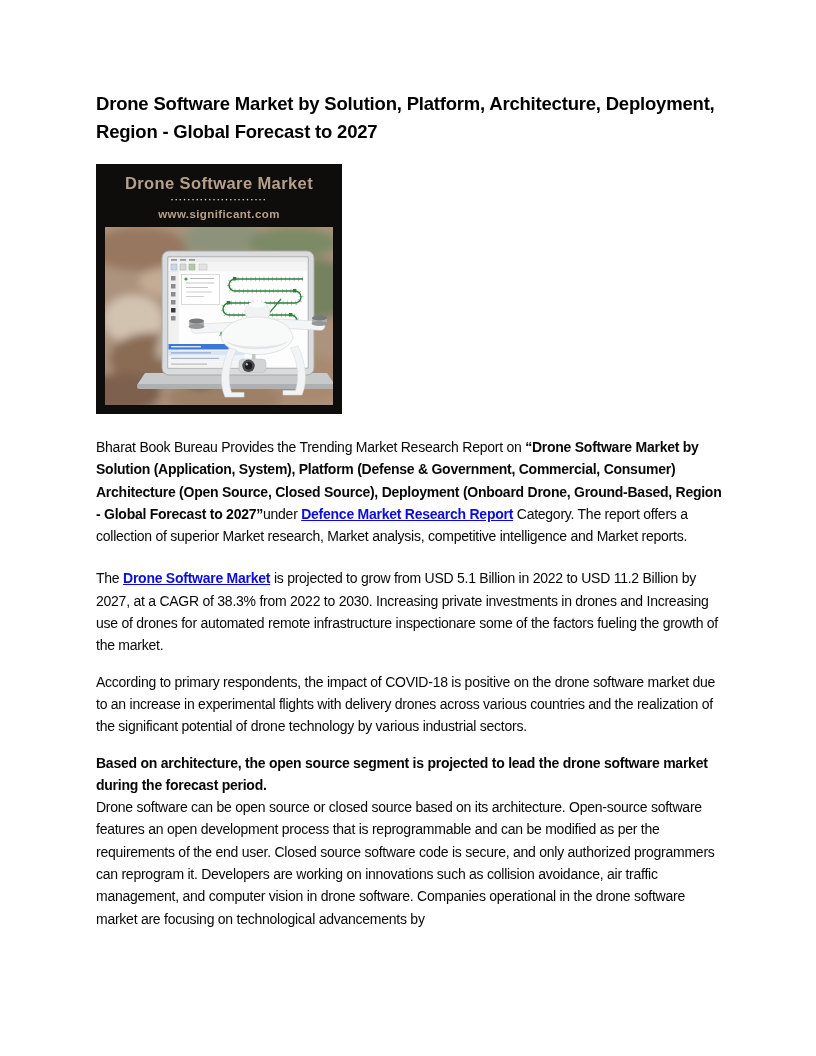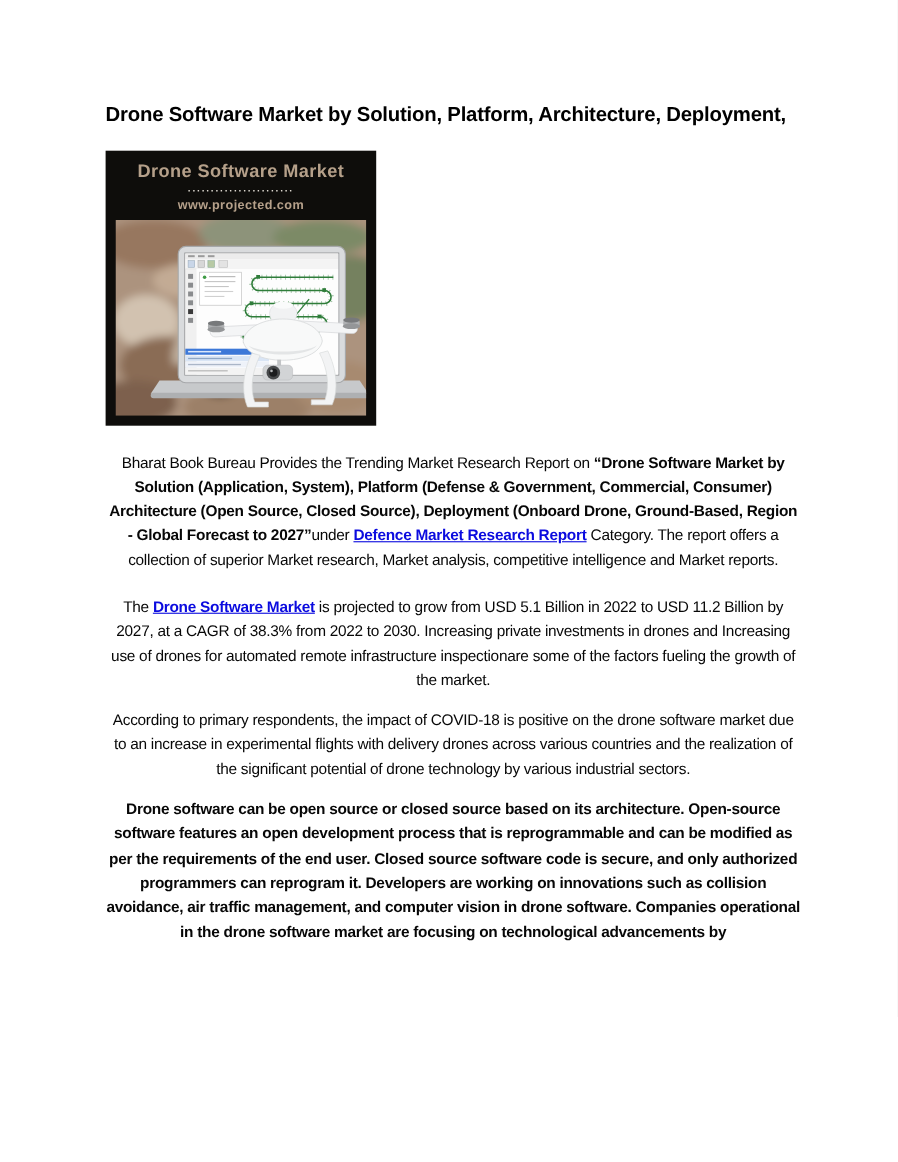--- a/index.html
+++ b/index.html
@@ -63,47 +63,48 @@
   .hero-photo svg{display:block;}
 
   
   .body-text{
     margin-top:22px;
     font-size:14px;
     line-height:22.3px;
     letter-spacing:-0.25px;
     color:#070707;
   }
-  .body-text p{margin:0 0 14px 0;text-align:center;}
+  .body-text p{margin:0 0 14px 0;}
   .body-text p.p1{margin-bottom:20px;}
   .body-text p.p4-heading{font-weight:700;margin-bottom:0;}
-  .body-text p.p4-body{margin:0;font-weight:bold;}
+  .body-text p.p4-body{margin:0;}
   .b{font-weight:700;}
   a.doc-link{
     color:#0b0bdf;
     font-weight:700;
     text-decoration:underline;
     cursor:pointer;
   }
 </style>
 </head>
 <body>
 
 <div class="page">
   <div class="content">
 
     <h1 class="doc-title">
       <span class="tline">Drone Software Market by Solution, Platform, Architecture, Deployment,</span>
+      <span class="tline">Region - Global Forecast to 2027</span>
     </h1>
 
     <div class="hero">
       <div class="hero-header">
         <div class="hero-title">Drone Software Market</div>
         <div class="hero-divider">·······················</div>
-        <div class="hero-site">www.projected.com</div>
+        <div class="hero-site">www.significant.com</div>
       </div>
       <div class="hero-photo">
         <svg width="228" height="178" viewBox="0 0 228 178" xmlns="http://www.w3.org/2000/svg">
           <defs>
             <filter id="blr" x="-30%" y="-30%" width="160%" height="160%">
                 <feGaussianBlur stdDeviation="4"></feGaussianBlur>
               </filter>
           </defs>
 
           <g filter="url(#blr)">
@@ -207,17 +208,18 @@
       </div>
     </div>
 
     <div class="body-text">
       <p class="p1"><span>Bharat Book Bureau Provides the Trending Market Research Report on </span><span class="b">“Drone Software Market by Solution (Application, System), Platform (Defense &amp; Government, Commercial, Consumer) Architecture (Open Source, Closed Source), Deployment (Onboard Drone, Ground-Based, Region - Global Forecast to 2027”</span><span>under </span><a class="doc-link" href="#">Defence Market Research Report</a><span> Category. The report offers a collection of superior Market research, Market analysis, competitive intelligence and Market reports.</span></p>
 
       <p><span>The </span><a class="doc-link" href="#">Drone Software Market</a><span> is projected to grow from USD 5.1 Billion in 2022 to USD 11.2 Billion by 2027, at a CAGR of 38.3% from 2022 to 2030. Increasing private investments in drones and Increasing use of drones for automated remote infrastructure inspectionare some of the factors fueling the growth of the market.</span></p>
 
       <p>According to primary respondents, the impact of COVID-18 is positive on the drone software market due to an increase in experimental flights with delivery drones across various countries and the realization of the significant potential of drone technology by various industrial sectors.</p>
 
+      <p class="p4-heading">Based on architecture, the open source segment is projected to lead the drone software market during the forecast period.</p>
       <p class="p4-body">Drone software can be open source or closed source based on its architecture. Open-source software features an open development process that is reprogrammable and can be modified as per the requirements of the end user. Closed source software code is secure, and only authorized programmers can reprogram it. Developers are working on innovations such as collision avoidance, air traffic management, and computer vision in drone software. Companies operational in the drone software market are focusing on technological advancements by</p>
     </div>
 
   </div>
 </div>
 
 </body></html>

